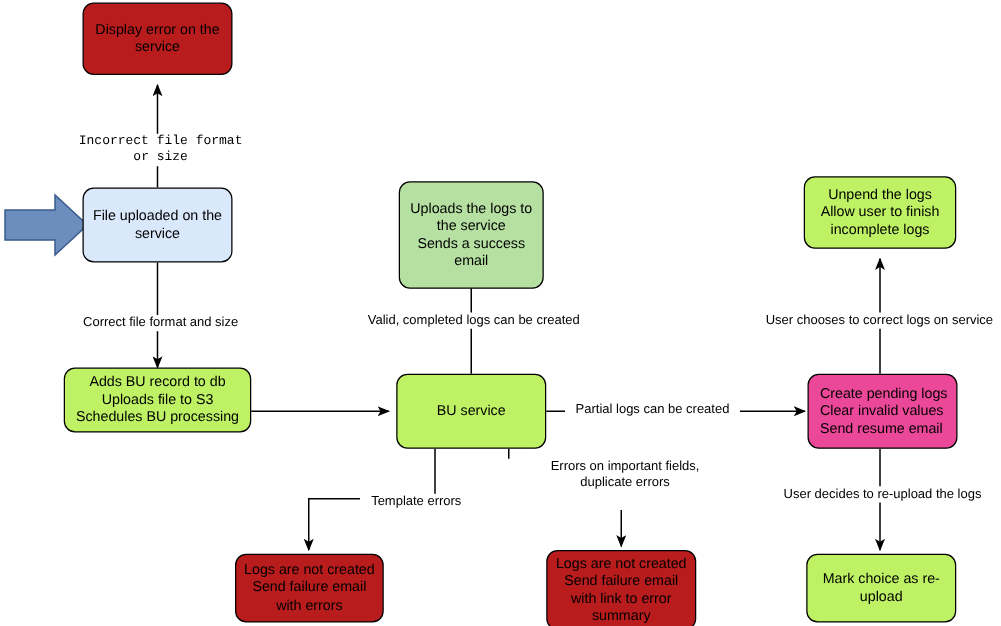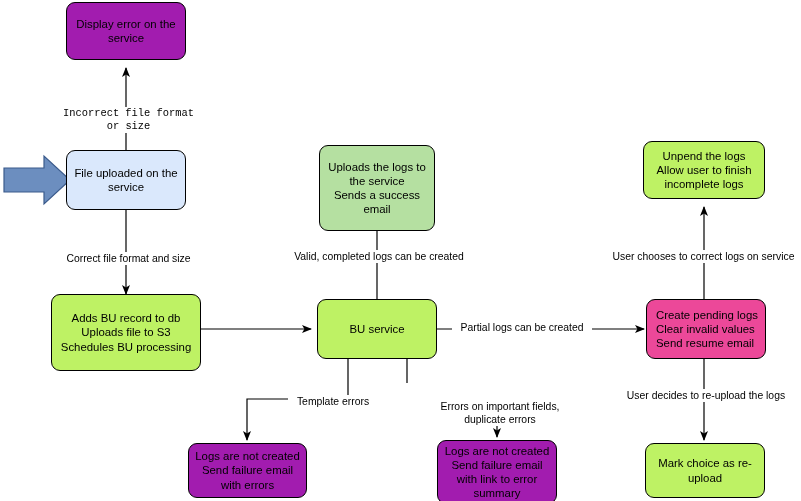--- a/index.html
+++ b/index.html
@@ -36,21 +36,21 @@
     color: #000000;
     white-space: pre-line;
     padding: 2px 4px;
   }
   .node.left-align {
     justify-content: flex-start;
     text-align: left;
     padding-left: 9px;
   }
   .fill-white  { background: #bef264; }
-  .fill-pink   { background: #a21caf; }
+  .fill-pink   { background: #b91c1c; }
   .fill-blue   { background: #dae8fc; }
   .fill-green  { background: #b5e0a1; }
   .fill-yellow { background: #ec4899; }
 
   .edge-label {
     position: absolute;
     font-size: 10.4px;
     line-height: 13px;
     color: #000000;
     white-space: pre-line;
@@ -116,21 +116,21 @@
       <line class="edge-line" x1="704" y1="359" x2="704" y2="440" marker-end="url(#ah)"></line>
     </g>
   </svg>
 
   <div class="node fill-pink" style="left:66px; top:2px; width:120px; height:58px;">Display error on the
 service</div>
 
   <div class="node fill-blue" style="left:66px; top:150px; width:120px; height:60px;">File uploaded on the
 service</div>
 
-  <div class="node fill-white" style="left:51px; top:294px; width:150px; height:77px;">Adds BU record to db
+  <div class="node fill-white" style="left:51px; top:294px; width:150px; height:52px;">Adds BU record to db
 Uploads file to S3
 Schedules BU processing</div>
 
   <div class="node fill-green" style="left:319px; top:145px; width:116px; height:86px;">Uploads the logs to
 the service
 Sends a success
 email</div>
 
   <div class="node fill-white" style="left:317px; top:299px; width:120px; height:60px;">BU service</div>
 
@@ -157,20 +157,20 @@
   <div class="edge-label" style="left:54px; top:107px; width:145px;font-family:Liberation Mono, monospace;">Incorrect file format or size</div>
 
   <div class="edge-label" style="left:54px; top:252px; width:145px;">Correct file format and size</div>
 
   <div class="edge-label" style="left:272px; top:250px; width:210px;">Valid, completed logs can be created</div>
 
   <div class="edge-label" style="left:452px; top:321px; width:136px;">Partial logs can be created</div>
 
   <div class="edge-label" style="left:288px; top:395px; width:86px;">Template errors</div>
 
-  <div class="edge-label" style="left:395px; top:400px; width:206px;">Errors on important fields,
+  <div class="edge-label" style="left:395px; top:367px; width:206px;">Errors on important fields,
 duplicate errors</div>
 
   <div class="edge-label" style="left:602px; top:250px; width:199px;">User chooses to correct logs on service</div>
 
   <div class="edge-label" style="left:612px; top:389px; width:184px;">User decides to re-upload the logs</div>
 
 </div>
 
 </body></html>

